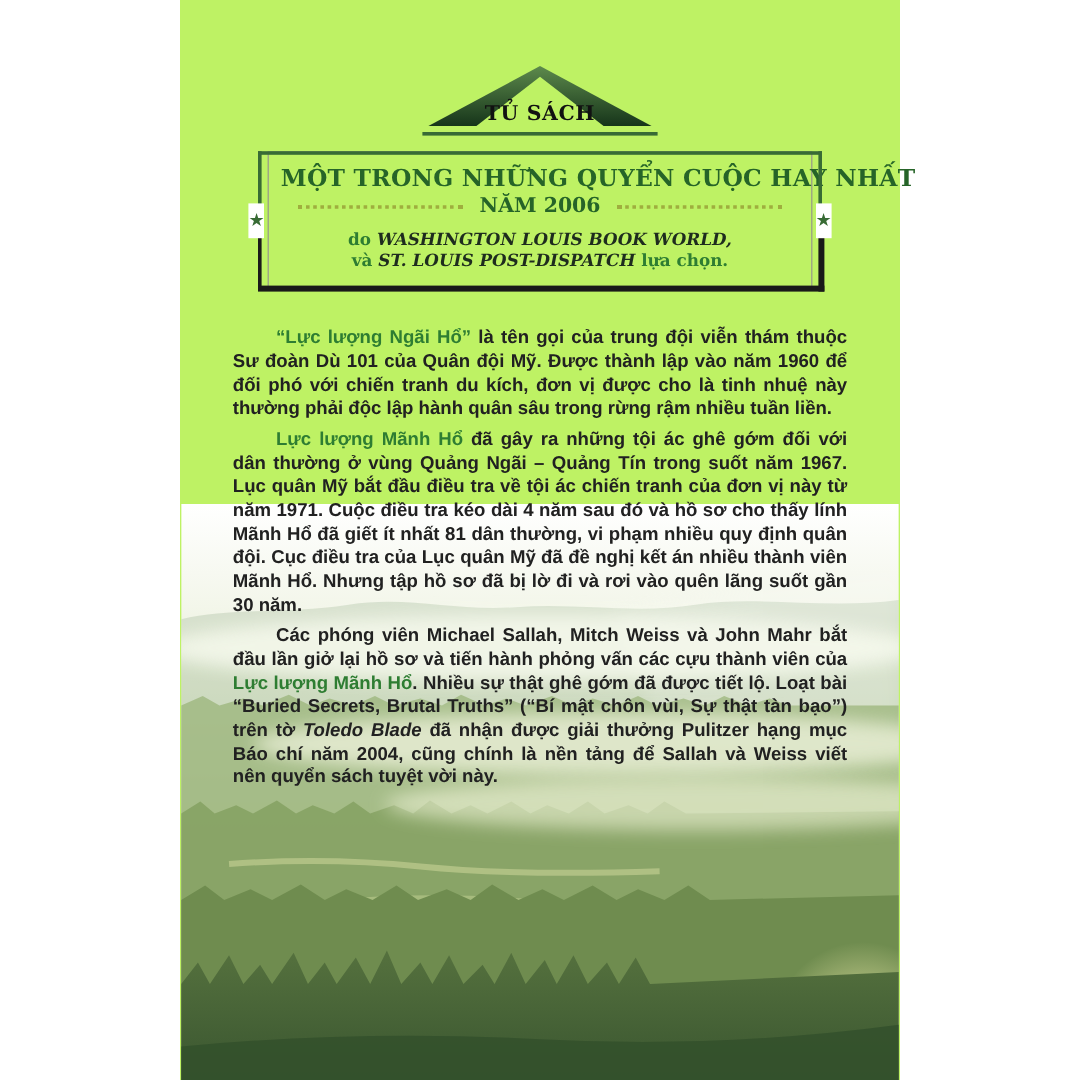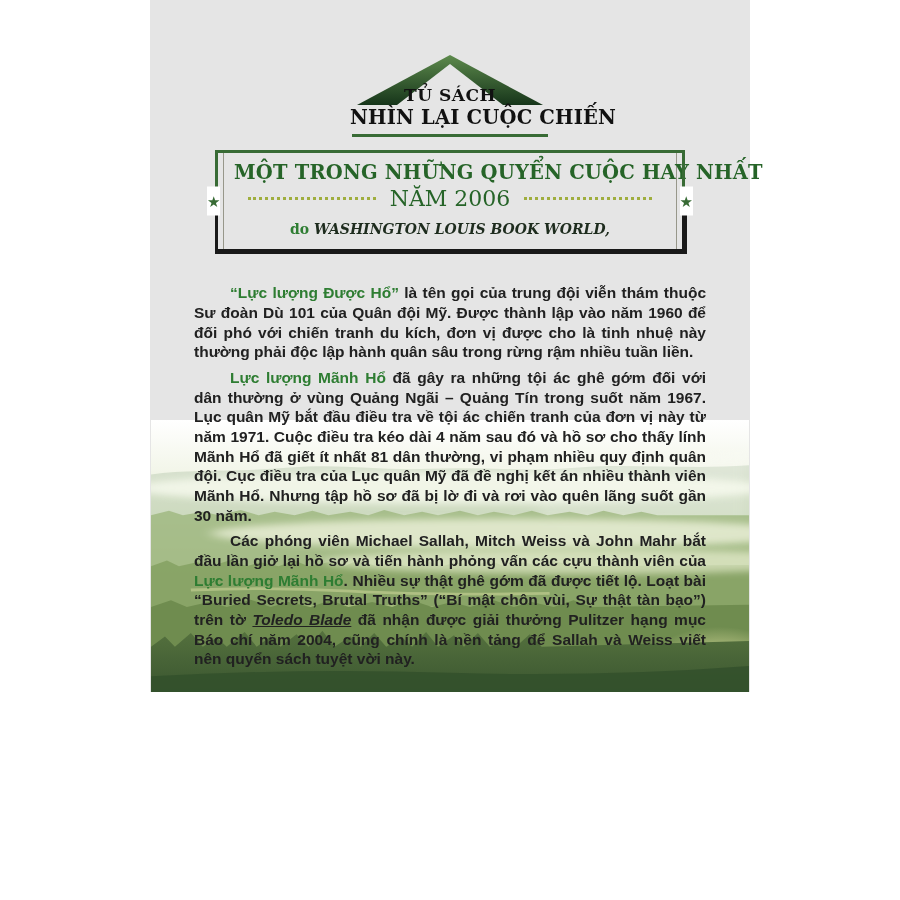--- a/index.html
+++ b/index.html
@@ -1,18 +1,18 @@
 <!DOCTYPE html>
 <html style="--accent_green: #2e7d32; --heading_green: #266428; --box_border_green: #386b35; --box_border_black: #191919; --credit_dark: #1e2c1e; --dotted_olive: #9fae3e; --body_text: #212121; --photo_dark_green: #3a5630; --photo_light_green: #dce7c8;"><head>
 <meta charset="utf-8">
 <style>
   html,body{margin:0;padding:0;}
   body{width:900px;height:900px;background:#ffffff;overflow:hidden;
        font-family:"Liberation Sans",sans-serif;}
-  .cover{position:relative;width:600px;height:692px;margin:0 auto;background:#e5e5e5;}
+  .cover{position:relative;width:600px;height:900px;margin:0 auto;background:#bef264;}
 
   
   .photo-wrap{position:absolute;left:1px;right:1px;top:420px;bottom:0;z-index:1;}
   .photo-wrap svg{display:block;width:100%;height:100%;}
 
   
   .content{position:relative;z-index:2;padding-top:55px;}
 
   
   .logo{position:relative;width:200px;margin:0 auto;text-align:center;}
@@ -34,33 +34,33 @@
   .b-bottom{bottom:-2px;left:0;right:-2px;height:5px;background:var(--box_border_black);}
   .star{position:absolute;top:50%;transform:translateY(-50%);z-index:3;background:#fff;
         color:var(--box_border_green);font-size:15px;line-height:1;padding:7px 0;}
   .star-left{left:-8px;}
   .star-right{right:-8px;}
   .award-inner{border:1px solid #97978a;margin:8px;padding:10px 10px 13px 10px;text-align:center;}
   .award-title{font-family:"DejaVu Serif","Liberation Serif",serif;font-weight:bold;
                font-size:19.5px;color:var(--heading_green);letter-spacing:.2px;white-space:nowrap;}
   .award-year-row{display:flex;align-items:center;margin-top:2px;}
   .dots{flex:1;height:0;border-top:3px dotted var(--dotted_olive);margin:0 14px;}
-  .award-year{font-family:"DejaVu Serif","Liberation Serif",serif;font-weight:normal;
-              font-size:22px;color:var(--heading_green);}
+  .award-year{font-family:"DejaVu Serif","Liberation Serif",serif;font-weight:bold;
+              font-size:17px;color:var(--heading_green);}
   .credit{margin-top:9px;font-family:"DejaVu Serif","Liberation Serif",serif;
           font-weight:bold;font-size:14px;color:var(--credit_dark);line-height:1.3;}
   .credit em{font-style:italic;color:var(--credit_dark);}
   .credit .green{color:var(--accent_green);font-style:normal;text-align:right;}
 
   
   .body-text{width:512px;margin:31px auto 0 auto;}
   .para{margin:0 0 6px 0;font-size:15.5px;line-height:1.27;font-weight:bold;
         color:var(--body_text);text-align:justify;text-indent:36px;}
   .seg-green{color:var(--accent_green);}
-  .seg-italic{font-style:italic;text-decoration:underline;}
+  .seg-italic{font-style:italic;}
 </style>
 </head>
 <body>
 
 <div class="cover">
 
   <div class="photo-wrap">
     <svg viewBox="0 0 600 480" preserveAspectRatio="none">
       <defs>
         <linearGradient id="sky" x1="0" y1="0" x2="0" y2="1">
@@ -114,21 +114,20 @@
         <defs>
           <linearGradient id="roofG" x1="0" y1="0" x2="0" y2="1">
             <stop offset="0" stop-color="#5d8a4c"></stop>
             <stop offset="1" stop-color="#16351a"></stop>
           </linearGradient>
         </defs>
         <polygon points="95,0 2,50 42,50 95,9" fill="url(#roofG)"></polygon>
         <polygon points="95,0 188,50 148,50 95,9" fill="url(#roofG)"></polygon>
       </svg>
       <div class="logo-line1">TỦ SÁCH</div>
-      <div class="logo-line2">NHÌN LẠI CUỘC CHIẾN</div>
       <div class="logo-rule"></div>
     </div>
 
     <div class="award">
       <span class="bseg b-top"></span>
       <span class="bseg b-left-top"></span>
       <span class="bseg b-right-top"></span>
       <span class="bseg b-left-bot"></span>
       <span class="bseg b-right-bot"></span>
       <span class="bseg b-bottom"></span>
@@ -140,24 +139,29 @@
         <div class="award-year-row">
           <span class="dots"></span>
           <span class="award-year">NĂM 2006</span>
           <span class="dots"></span>
         </div>
         <div class="credit">
           <div>
             <span class="green">do</span>
             <em>WASHINGTON LOUIS BOOK WORLD,</em>
           </div>
+          <div>
+            <span class="green">và</span>
+            <em>ST. LOUIS POST-DISPATCH</em>
+            <span class="green">lựa chọn.</span>
+          </div>
         </div>
       </div>
     </div>
 
     <div class="body-text">
-        <p class="para"><span class="seg-green">“Lực lượng Được Hổ”</span><span class="seg-plain"> là tên gọi của trung đội viễn thám thuộc Sư đoàn Dù 101 của Quân đội Mỹ. Được thành lập vào năm 1960 để đối phó với chiến tranh du kích, đơn vị được cho là tinh nhuệ này thường phải độc lập hành quân sâu trong rừng rậm nhiều tuần liền.</span></p>
+        <p class="para"><span class="seg-green">“Lực lượng Ngãi Hổ”</span><span class="seg-plain"> là tên gọi của trung đội viễn thám thuộc Sư đoàn Dù 101 của Quân đội Mỹ. Được thành lập vào năm 1960 để đối phó với chiến tranh du kích, đơn vị được cho là tinh nhuệ này thường phải độc lập hành quân sâu trong rừng rậm nhiều tuần liền.</span></p>
         <p class="para"><span class="seg-green">Lực lượng Mãnh Hổ</span><span class="seg-plain"> đã gây ra những tội ác ghê gớm đối với dân thường ở vùng Quảng Ngãi – Quảng Tín trong suốt năm 1967. Lục quân Mỹ bắt đầu điều tra về tội ác chiến tranh của đơn vị này từ năm 1971. Cuộc điều tra kéo dài 4 năm sau đó và hồ sơ cho thấy lính Mãnh Hổ đã giết ít nhất 81 dân thường, vi phạm nhiều quy định quân đội. Cục điều tra của Lục quân Mỹ đã đề nghị kết án nhiều thành viên Mãnh Hổ. Nhưng tập hồ sơ đã bị lờ đi và rơi vào quên lãng suốt gần 30 năm.</span></p>
         <p class="para"><span class="seg-plain">Các phóng viên Michael Sallah, Mitch Weiss và John Mahr bắt đầu lần giở lại hồ sơ và tiến hành phỏng vấn các cựu thành viên của </span><span class="seg-green">Lực lượng Mãnh Hổ</span><span class="seg-plain">. Nhiều sự thật ghê gớm đã được tiết lộ. Loạt bài “Buried Secrets, Brutal Truths” (“Bí mật chôn vùi, Sự thật tàn bạo”) trên tờ </span><span class="seg-italic">Toledo Blade</span><span class="seg-plain"> đã nhận được giải thưởng Pulitzer hạng mục Báo chí năm 2004, cũng chính là nền tảng để Sallah và Weiss viết nên quyển sách tuyệt vời này.</span></p>
       </div>
 
   </div>
 </div>
 
 </body></html>

